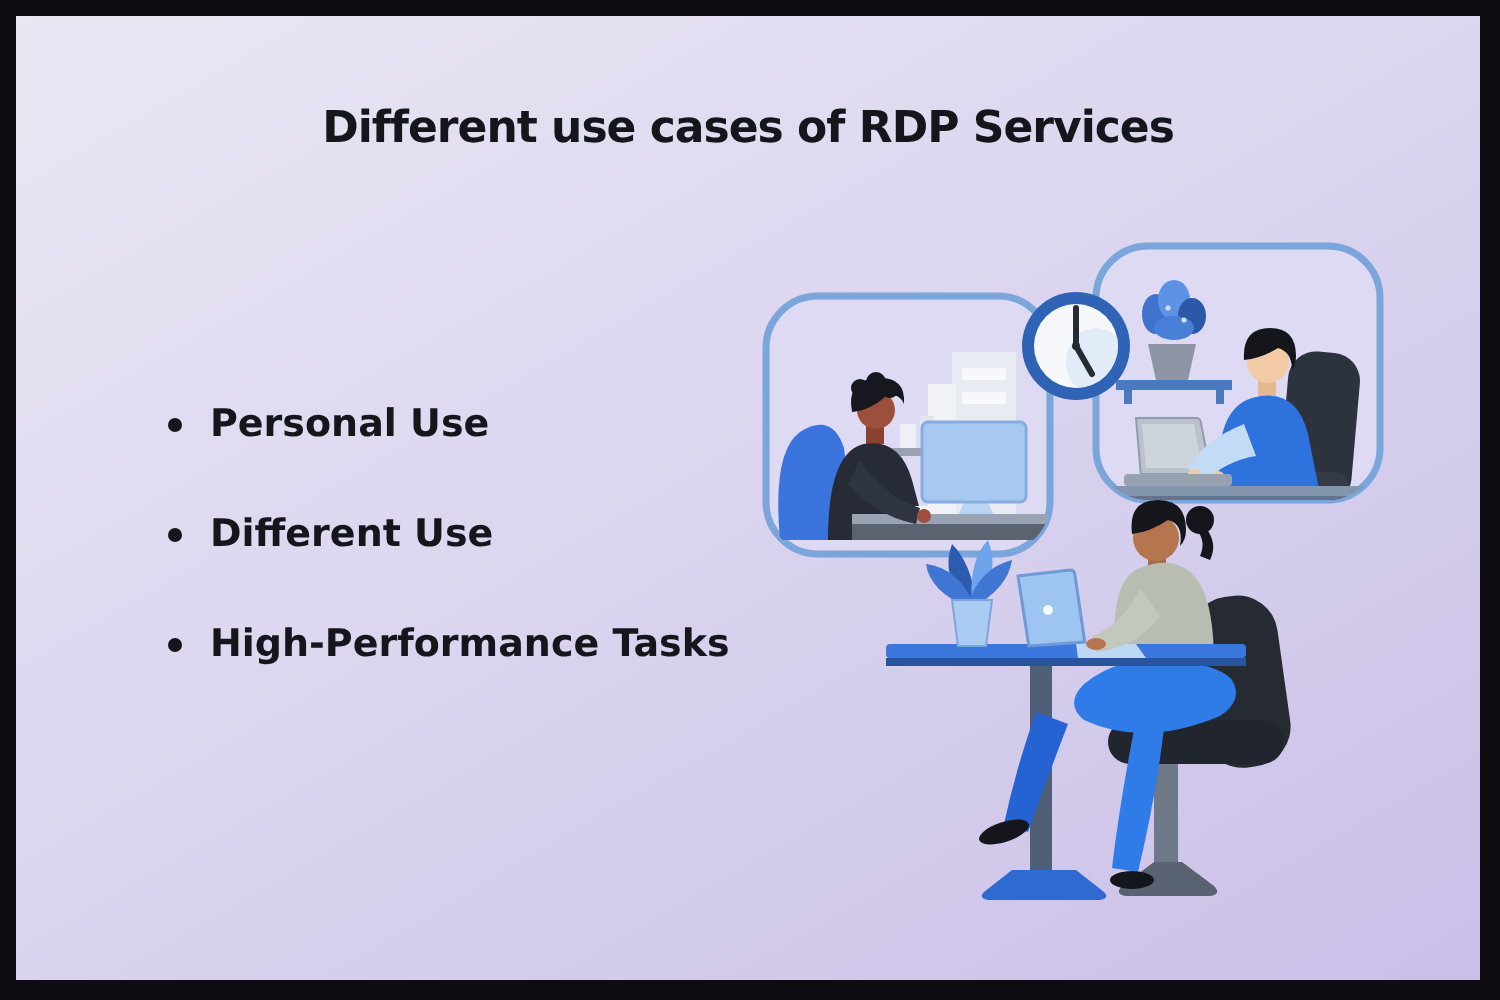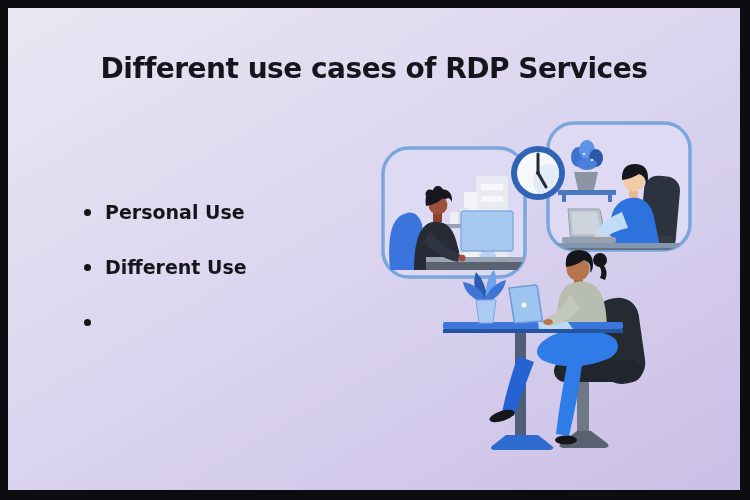--- a/index.html
+++ b/index.html
@@ -10,21 +10,21 @@
     border:8px solid #0c0c11;
     border-right-width:10px;
     border-bottom-width:10px;
     background:linear-gradient(150deg,#e9e7f3 0%,#dbd5ef 48%,#cabfe7 100%);
     overflow:hidden;
     font-family:"DejaVu Sans",sans-serif;
   }
   .title{
     position:absolute;left:0;right:0;top:44px;
     text-align:center;
-    font-size:28px;font-weight:700;color:#15161c;
+    font-size:22px;font-weight:700;color:#15161c;
     letter-spacing:-0.5px;
     margin:0;
   }
   ul.bullets{
     position:absolute;left:76px;top:192px;
     list-style:none;margin:0;padding:0;text-align:right;
   }
   ul.bullets li{
     display:flex;align-items:center;gap:14px;
     height:24px;margin-bottom:31px;
@@ -45,20 +45,21 @@
     <li>
       <span class="dot"></span>
       <span>Personal Use</span>
     </li>
     <li>
       <span class="dot"></span>
       <span>Different Use</span>
     </li>
     <li>
       <span class="dot"></span>
+      <span>High-Performance Tasks</span>
     </li>
   </ul>
 
   <svg class="illustration" viewBox="0 0 332 346" aria-hidden="true">
     <defs>
       <clipPath id="clipL">
           <rect x="11" y="40" width="142" height="129" rx="26"></rect>
         </clipPath>
       <clipPath id="clipR">
           <rect x="176" y="15" width="142" height="127" rx="26"></rect>

